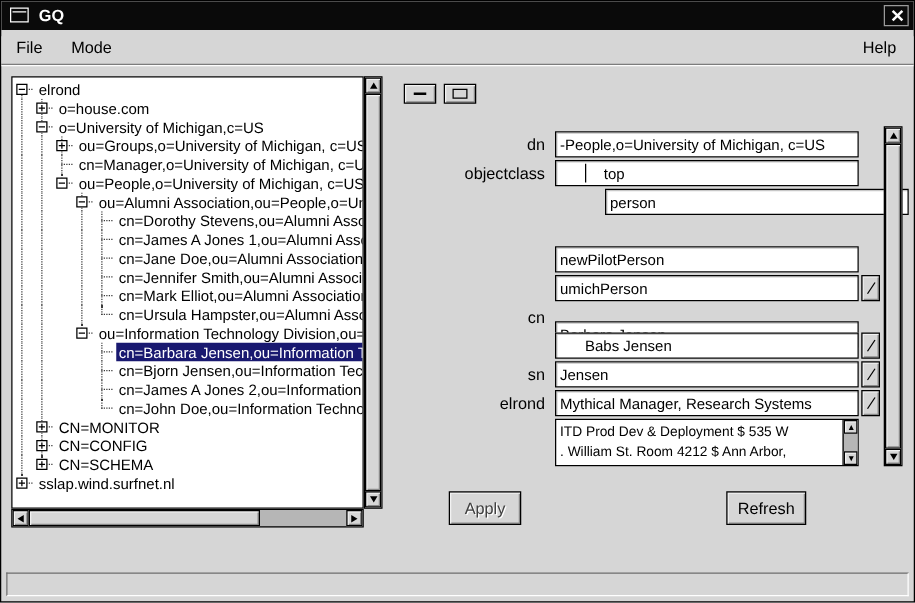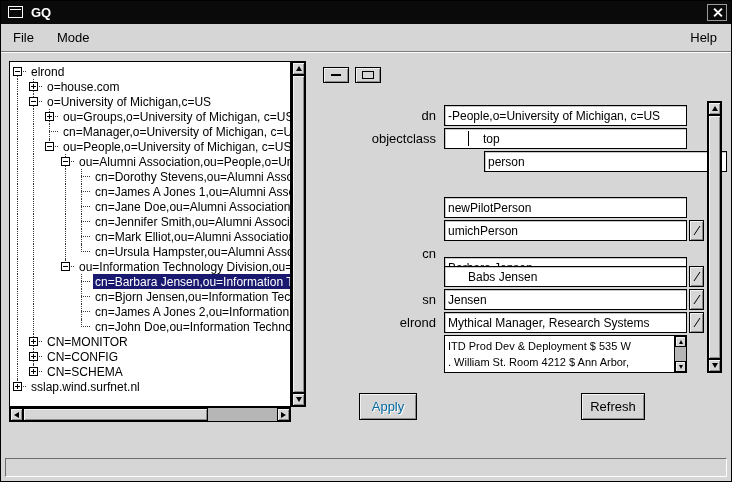--- a/index.html
+++ b/index.html
@@ -70,21 +70,21 @@
   .addr-text { position:absolute; left:3px; top:2px; right:13px; bottom:2px; font-size:11px; line-height:16px;
                white-space:pre; overflow:hidden; }
   .addr-sb { position:absolute; right:0; top:0; bottom:0; width:12px; background:#b6b6b6; border-left:1px solid #000; }
   .mini-arrow { position:absolute; left:0; width:11px; height:11px; background:#d6d6d6; border:1px solid #000;
                 box-shadow:inset 1px 1px 0 #f2f2f2; padding:0; display:flex; align-items:center; justify-content:center; }
   .mini-arrow .tri.up { border-left-width:2px; border-right-width:2px; border-bottom-width:4px; }
   .mini-arrow .tri.down { border-left-width:2px; border-right-width:2px; border-top-width:4px; }
   .btn { position:absolute; height:27px; background:#d6d6d6; border:1px solid #000;
          box-shadow:inset 1px 1px 0 #f2f2f2, inset -1px -1px 0 #8a8a8a;
          font-family:"Liberation Sans",sans-serif; font-size:13px; }
-  .btn.disabled { color:#0369a1; text-shadow:1px 1px 0 #fff; }
+  .btn.disabled { color:#404040; text-shadow:1px 1px 0 #fff; }
   
   .statusbar { position:absolute; left:4px; top:457px; width:722px; height:19px;
                border:1px solid; border-color:#6e6e6e #fff #fff #6e6e6e; background:#d6d6d6;
                font-size:12px; line-height:17px; padding:0 4px; }
 </style>
 </head>
 <body>
 
 <div class="window">
 

